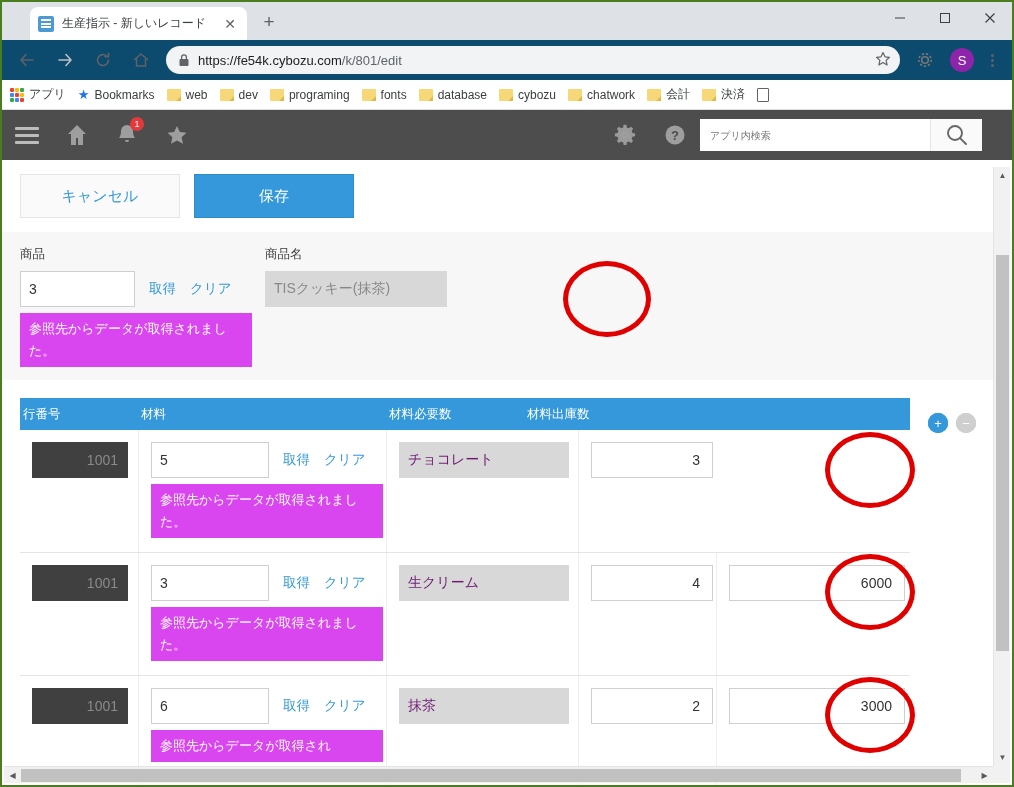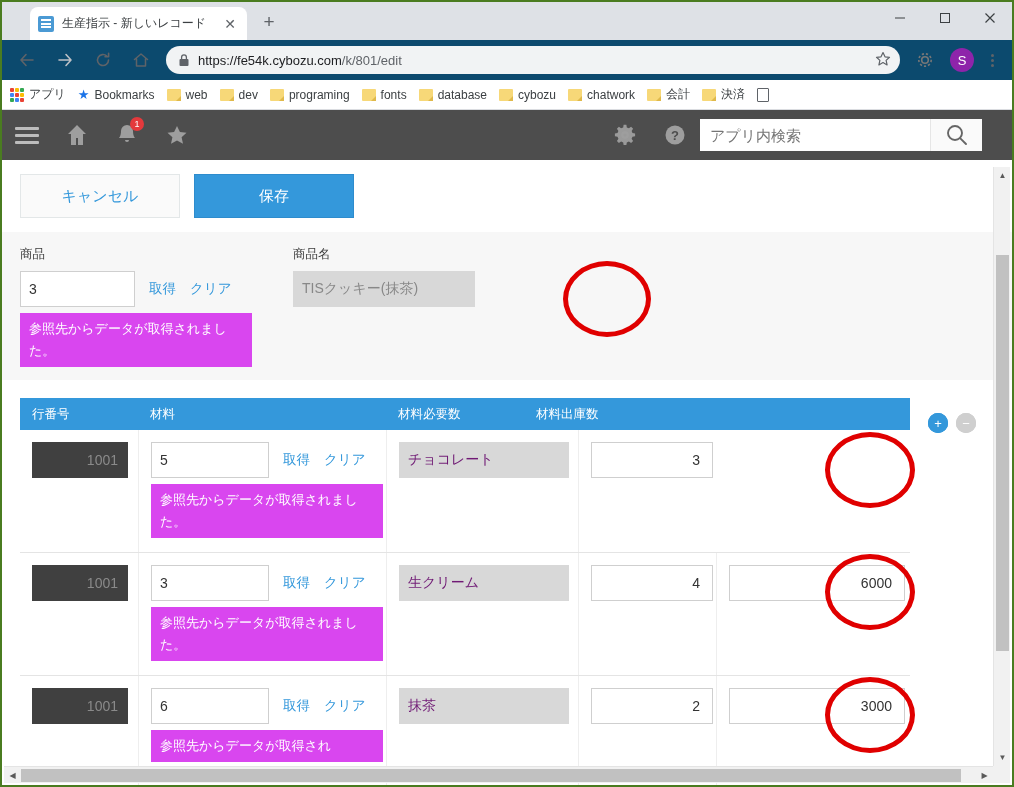--- a/index.html
+++ b/index.html
@@ -188,21 +188,21 @@
     display: flex; align-items: center; height: 50px;
   }
   .ksearch {
     width: 230px; height: 32px;
     background: #fff;
     display: flex; align-items: center;
     padding-left: 10px;
   }
   .ksearch input {
     border: 0; outline: 0; width: 100%;
-    font-size: 15px; color: #555;
+    font-size: 10px; color: #555;
     font-family: "Liberation Sans","DejaVu Sans",sans-serif;
     background: transparent;
   }
   .ksearchbtn {
     width: 52px; height: 32px; background: #fafafa;
     display:flex;align-items:center;justify-content:center;
     border-left: 1px solid #e6e6e6;
   }
 
   .actionbar {
@@ -228,21 +228,21 @@
     font-size: 15px;
     display: flex; align-items: center; justify-content: center;
   }
 
   .formarea {
     background: #f7f7f7;
     position: relative;
     padding: 14px 0 0 18px;
     height: 148px;
   }
-  .fieldrow { display: flex; gap: 28px; }
+  .fieldrow { display: flex; }
   .field { position: relative; }
   .flabel { font-size: 12.5px; color: #3c3c3c; margin-bottom: 8px; }
   .ftext {
     height: 36px; border: 1px solid #cfcfcf; background: #fff;
     font-size: 14px; color: #333;
     display: flex; align-items: center;
     padding: 0 8px;
   }
   .ftext.readonly { background: #d8d8d8; border-color: #d8d8d8; color: #888; }
   .ftext.focus { border: 1px solid #4a90d9; }
@@ -263,21 +263,21 @@
   .tablewrap {
     position: absolute;
     left: 18px; top: 396px;
     width: 890px;
   }
   .thead {
     display: flex; background: #3498db; height: 32px;
     align-items: center;
   }
   .thead div {
-    color: #fff; font-size: 12.5px; padding-left: 12px;
+    color: #fff; font-size: 12.5px; padding-left: 3px;
   }
   .c0 { width: 118px; }
   .c1 { width: 248px; }
   .c2 { width: 192px; }
   .c3 { width: 138px; }
   .c4 { width: 194px; }
   .trow { display: flex; border-bottom: 1px solid #e4e4e4; background:#fff; }
   .cell { padding: 12px 0 12px 12px; position: relative; }
   .cell + .cell { border-left: 1px solid #eeeeee; }
   .rowno {

